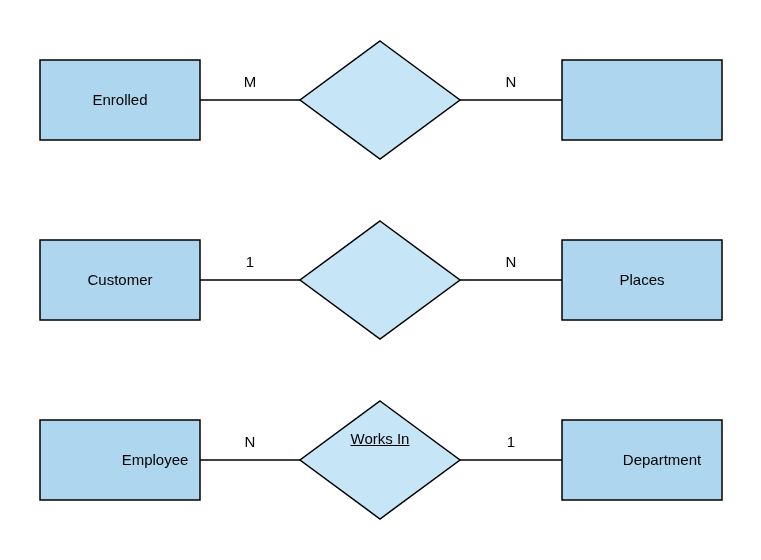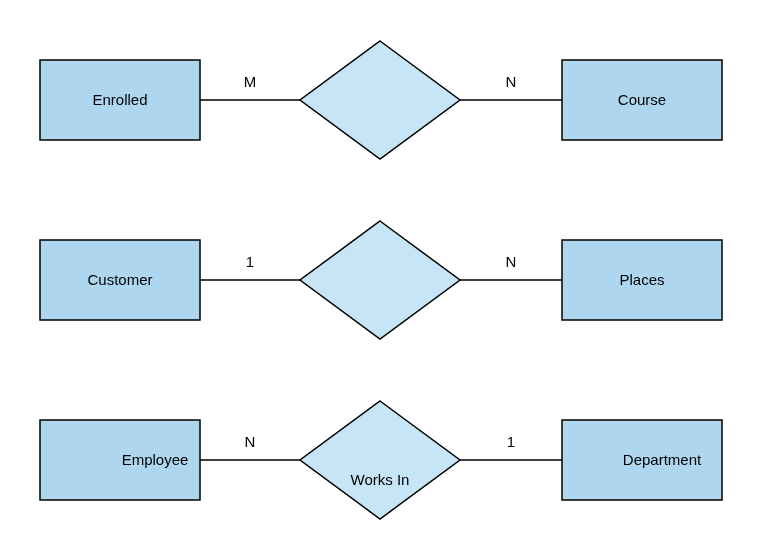--- a/index.html
+++ b/index.html
@@ -65,28 +65,27 @@
     <polygon points="380,221 460,280 380,339 300,280" stroke="#000000" stroke-width="1.5" fill="#c6e6f7"></polygon>
 
     <line x1="200" y1="460" x2="300" y2="460" stroke="#000000" stroke-width="1.5"></line>
     <line x1="460" y1="460" x2="562" y2="460" stroke="#000000" stroke-width="1.5"></line>
     <rect x="40" y="420" width="160" height="80" stroke="#000000" stroke-width="1.5" fill="#aed6ee"></rect>
     <rect x="562" y="420" width="160" height="80" stroke="#000000" stroke-width="1.5" fill="#aed6ee"></rect>
     <polygon points="380,401 460,460 380,519 300,460" stroke="#000000" stroke-width="1.5" fill="#c6e6f7"></polygon>
   </svg>
 
   <div class="lbl" style="left:40px; top:60px;">Enrolled</div>
-  <div class="lbl" style="left:562px; top:60px;">Course</div>
   <div class="card" style="left:220px; top:72px;">M</div>
   <div class="card" style="left:481px; top:72px;">N</div>
 
   <div class="lbl" style="left:40px; top:240px;border-radius:6px;">Customer</div>
   <div class="lbl" style="left:562px; top:240px;">Places</div>
   <div class="card" style="left:220px; top:252px;">1</div>
   <div class="card" style="left:481px; top:252px;">N</div>
 
   <div class="lbl" style="left:40px; top:420px;margin-left:35px;">Employee</div>
-  <div class="lbl" style="left:300px; top:440px;">Works In</div>
+  <div class="lbl" style="left:300px; top:399px;text-decoration:underline;">Works In</div>
   <div class="lbl" style="left:562px; top:420px;margin-left:20px;">Department</div>
   <div class="card" style="left:220px; top:432px;">N</div>
   <div class="card" style="left:481px; top:432px;">1</div>
 
 </div>
 
 </body></html>

